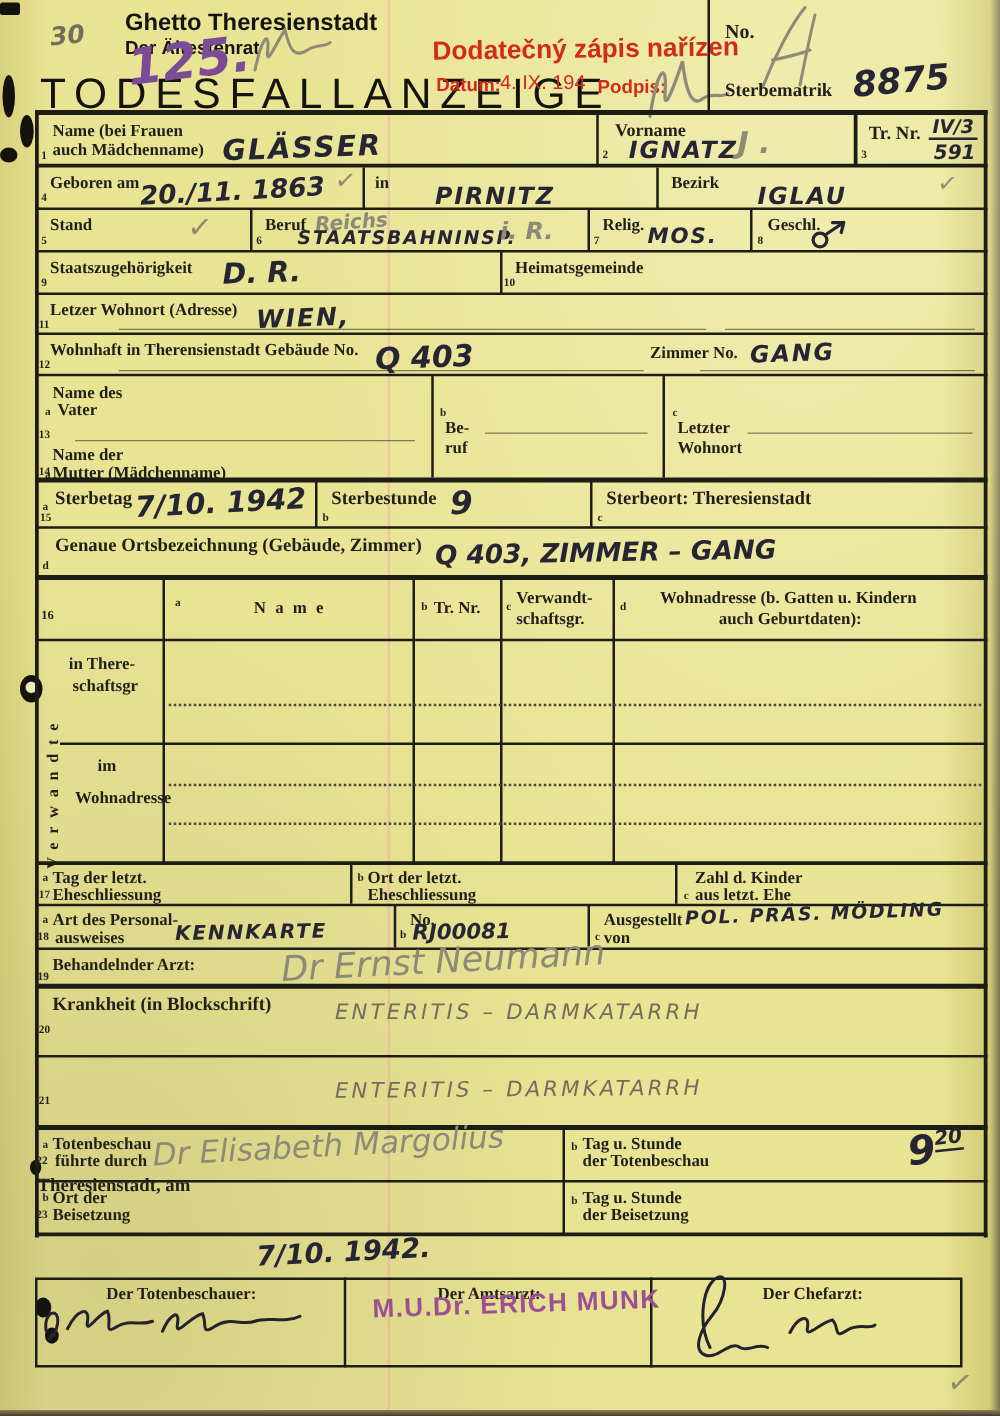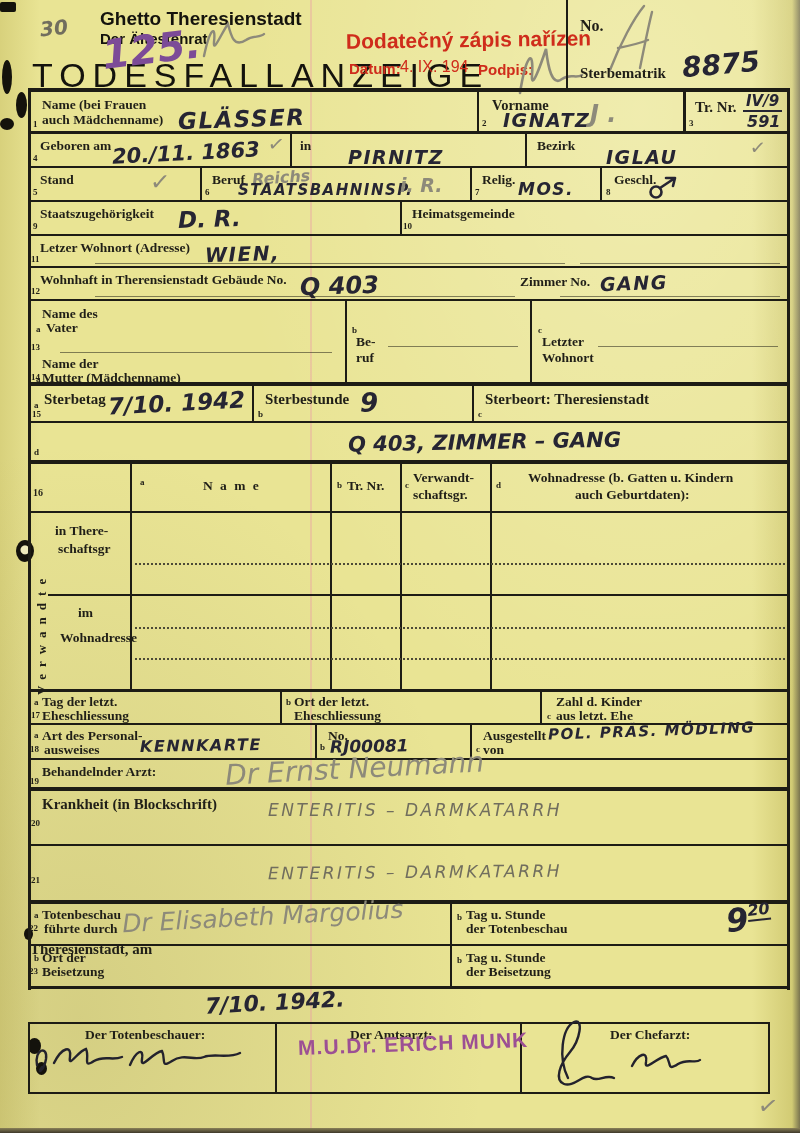--- a/index.html
+++ b/index.html
@@ -85,21 +85,21 @@
   <div class="lbl" style="left:42px;top:97px">Name (bei Frauen</div>
   <div class="lbl" style="left:42px;top:112px">auch Mädchenname)</div>
   <div class="lbl-sm" style="left:33px;top:119px">1</div>
   <div class="hw caps" style="left:178px;top:106px;font-size:23px;transform:rotate(-2deg)">GLÄSSER</div>
   <div class="lbl" style="left:492px;top:96px;font-size:14.5px">Vorname</div>
   <div class="lbl-sm" style="left:482px;top:118px">2</div>
   <div class="hw caps" style="left:503px;top:109px;font-size:19px">IGNATZ</div>
   <div class="hw pencil" style="left:590px;top:100px;font-size:24px">J .</div>
   <div class="lbl" style="left:695px;top:98px;font-size:15px">Tr. Nr.</div>
   <div class="lbl-sm" style="left:689px;top:118px">3</div>
-  <div class="hw" style="left:743px;top:92px;font-size:15px;border-bottom:2px solid #262533;padding:0 3px">IV/9</div>
+  <div class="hw" style="left:743px;top:92px;font-size:15px;border-bottom:2px solid #262533;padding:0 3px">IV/3</div>
   <div class="hw" style="left:747px;top:112px;font-size:16px">591</div>
   <div class="check" style="left:750px;top:136px;font-size:19px;transform:rotate(6deg)">✓</div>
 
   <div class="ln" style="left:28px;top:166px;width:762px;height:1.5px"></div>
   <div class="ln" style="left:290px;top:134px;width:1.5px;height:33px"></div>
   <div class="ln" style="left:525px;top:134px;width:1.5px;height:33px"></div>
   <div class="lbl" style="left:40px;top:138px">Geboren am</div>
   <div class="lbl-sm" style="left:33px;top:153px">4</div>
   <div class="hw" style="left:112px;top:141px;font-size:21px;transform:rotate(-3deg)">20./11. 1863</div>
   <div class="check" style="left:268px;top:132px;font-size:20px;transform:rotate(8deg)">✓</div>
@@ -181,20 +181,21 @@
   <div class="ln" style="left:472px;top:385px;width:2px;height:37px"></div>
   <div class="lbl" style="left:44px;top:390px;font-size:15px">Sterbetag</div>
   <div class="lbl-sm" style="left:34px;top:400px">a</div>
   <div class="lbl-sm" style="left:32px;top:409px">15</div>
   <div class="hw" style="left:108px;top:390px;font-size:23px;transform:rotate(-3deg)">7/10. 1942</div>
   <div class="lbl" style="left:265px;top:390px;font-size:15px">Sterbestunde</div>
   <div class="lbl-sm" style="left:258px;top:409px">b</div>
   <div class="hw" style="left:360px;top:388px;font-size:26px">9</div>
   <div class="lbl" style="left:485px;top:390px;font-size:15px">Sterbeort: Theresienstadt</div>
   <div class="lbl-sm" style="left:478px;top:409px">c</div>
+  <div class="lbl" style="left:44px;top:428px;font-size:15px">Genaue Ortsbezeichnung (Gebäude, Zimmer)</div>
   <div class="lbl-sm" style="left:34px;top:447px">d</div>
   <div class="hw" style="left:348px;top:430px;font-size:21px;transform:rotate(-1deg)">Q 403,  ZIMMER   –  GANG</div>
 
   <div class="ln" style="left:28px;top:511px;width:762px;height:2px"></div>
   <div class="ln" style="left:130px;top:463px;width:1.5px;height:228px"></div>
   <div class="ln" style="left:330px;top:463px;width:1.5px;height:228px"></div>
   <div class="ln" style="left:400px;top:463px;width:1.5px;height:228px"></div>
   <div class="ln" style="left:490px;top:463px;width:1.5px;height:228px"></div>
   <div class="lbl-sm" style="left:33px;top:487px;font-size:10px">16</div>
   <div class="lbl-sm" style="left:140px;top:477px">a</div>

